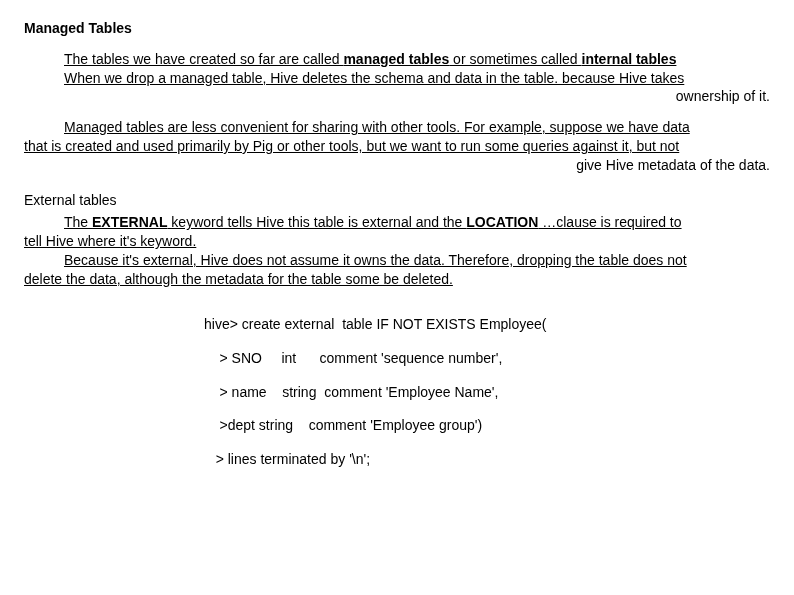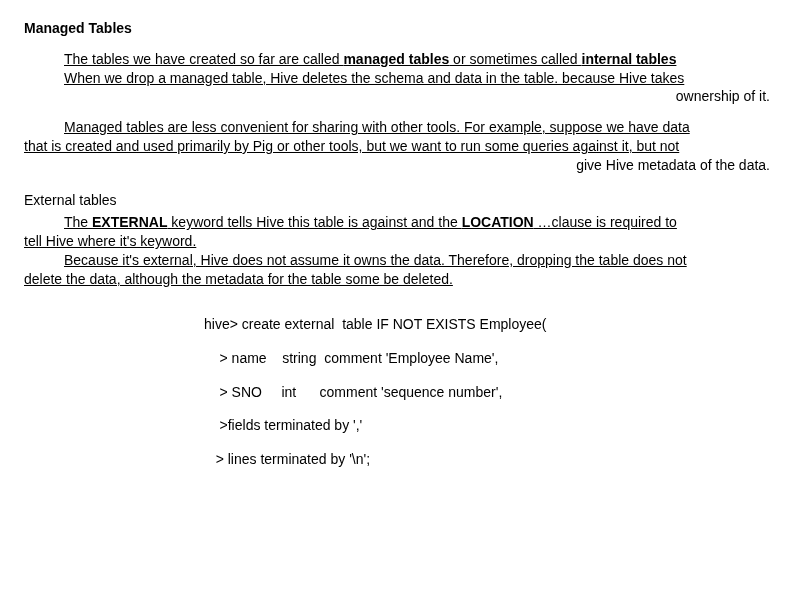--- a/index.html
+++ b/index.html
@@ -54,26 +54,26 @@
 <div class="para indent">When we drop a managed table, Hive deletes the schema and data in the table. because Hive takes</div>
 <div class="para-last">ownership of it.</div>
 
 <div class="para indent">Managed tables are less convenient for sharing with other tools. For example, suppose we have data</div>
 <div class="para">that is created and used primarily by Pig or other tools, but we want to run some queries against it, but not</div>
 <div class="para-last">give Hive metadata of the data.</div>
 
 <div class="sub-heading">External tables</div>
 
 <div class="para indent">
-  <span>The </span><b>EXTERNAL</b><span> keyword tells Hive this table is against and the </span><b>LOCATION</b><span> …clause is required to</span>
+  <span>The </span><b>EXTERNAL</b><span> keyword tells Hive this table is external and the </span><b>LOCATION</b><span> …clause is required to</span>
 </div>
 <div class="para">tell Hive where it's keyword.</div>
 <div class="para indent">Because it's external, Hive does not assume it owns the data. Therefore, dropping the table does not</div>
 <div class="para">delete the data, although the metadata for the table some be deleted.</div>
 
 <div class="code-block">
 <div>hive&gt; create external  table IF NOT EXISTS Employee(</div>
+<div>    &gt; SNO     int      comment 'sequence number',</div>
 <div>    &gt; name    string  comment 'Employee Name',</div>
-<div>    &gt; SNO     int      comment 'sequence number',</div>
-<div>    &gt;fields terminated by ','</div>
+<div>    &gt;dept string    comment 'Employee group')</div>
 <div>   &gt; lines terminated by '\n';</div>
 
 </div>
 
 </body></html>

